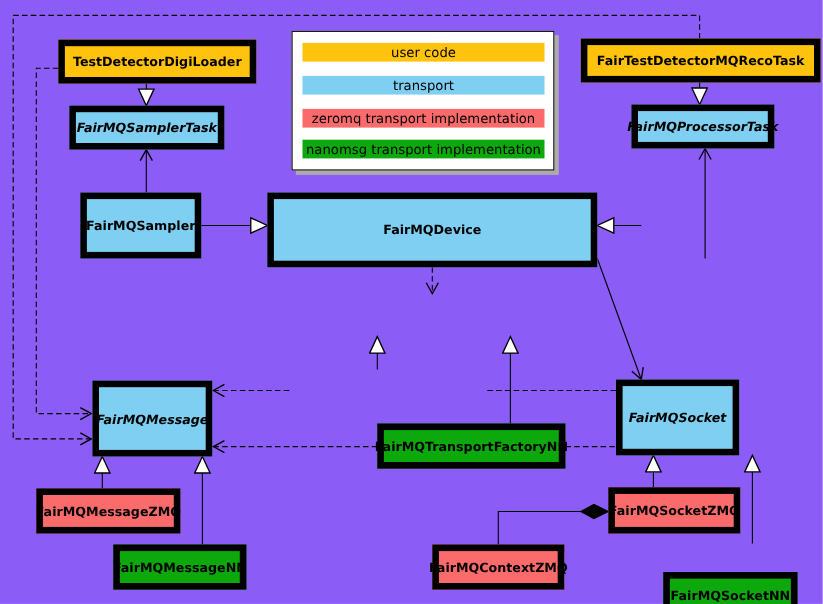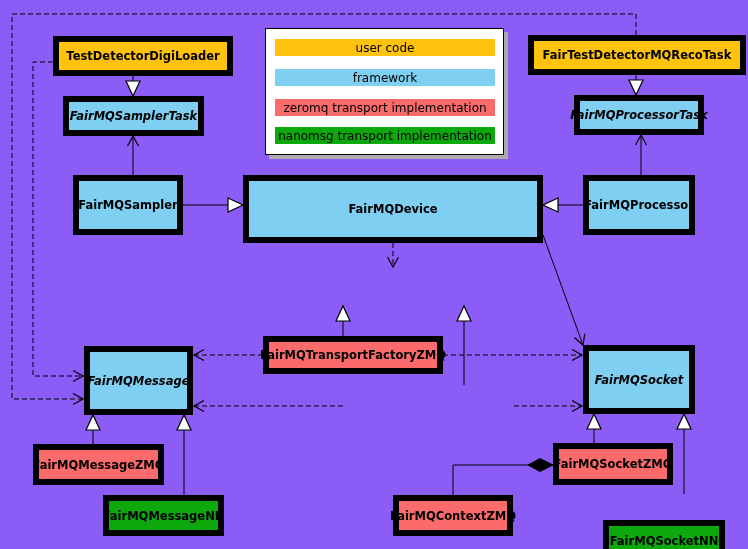--- a/index.html
+++ b/index.html
@@ -75,21 +75,21 @@
 
       <polyline points="453,495 453,465 553,465" marker-end="url(#dia)"></polyline>
     </g>
   </svg>
 
   <div id="legend">
     <div class="legend-bar t-user" style="top:10px;">
       <span>user code</span>
     </div>
     <div class="legend-bar t-framework" style="top:40px;">
-      <span>framework</span>
+      <span>transport</span>
     </div>
     <div class="legend-bar t-zeromq" style="top:70px;">
       <span>zeromq transport implementation</span>
     </div>
     <div class="legend-bar t-nanomsg" style="top:98px;">
       <span>nanomsg transport implementation</span>
     </div>
   </div>
 
   <div class="node t-user" style="left:53px;top:36px;width:180px;height:40px;">TestDetectorDigiLoader</div>
@@ -97,29 +97,28 @@
   <div class="node t-user" style="left:528px;top:35px;width:218px;height:40px;">FairTestDetectorMQRecoTask</div>
 
   <div class="node t-framework abstract" style="left:63px;top:96px;width:141px;height:40px;">FairMQSamplerTask</div>
 
   <div class="node t-framework abstract" style="left:574px;top:95px;width:130px;height:40px;">FairMQProcessorTask</div>
 
   <div class="node t-framework" style="left:73px;top:175px;width:110px;height:60px;">FairMQSampler</div>
 
   <div class="node t-framework" style="left:243px;top:175px;width:300px;height:68px;">FairMQDevice</div>
 
-  <div class="node t-framework" style="left:583px;top:175px;width:112px;height:60px;">FairMQProcessor</div>
 
 
-  <div class="node t-zeromq" style="left:263px;top:336px;width:180px;height:38px;">FairMQTransportFactoryZMQ</div>
 
+  <div class="node t-nanomsg" style="left:343px;top:385px;width:171px;height:41px;">FairMQTransportFactoryNN</div>
 
   <div class="node t-framework abstract" style="left:84px;top:346px;width:109px;height:69px;">FairMQMessage</div>
 
-  <div class="node t-framework abstract" style="left:583px;top:345px;width:112px;height:69px;">FairMQSocket</div>
+  <div class="node t-framework abstract" style="left:560px;top:345px;width:112px;height:69px;">FairMQSocket</div>
 
   <div class="node t-zeromq" style="left:33px;top:444px;width:131px;height:41px;">FairMQMessageZMQ</div>
 
   <div class="node t-nanomsg" style="left:103px;top:495px;width:121px;height:41px;">FairMQMessageNN</div>
 
   <div class="node t-zeromq" style="left:393px;top:495px;width:120px;height:41px;">FairMQContextZMQ</div>
 
   <div class="node t-zeromq" style="left:553px;top:443px;width:120px;height:42px;">FairMQSocketZMQ</div>
 
   <div class="node t-nanomsg" style="left:603px;top:520px;width:122px;height:41px;">FairMQSocketNN</div>

